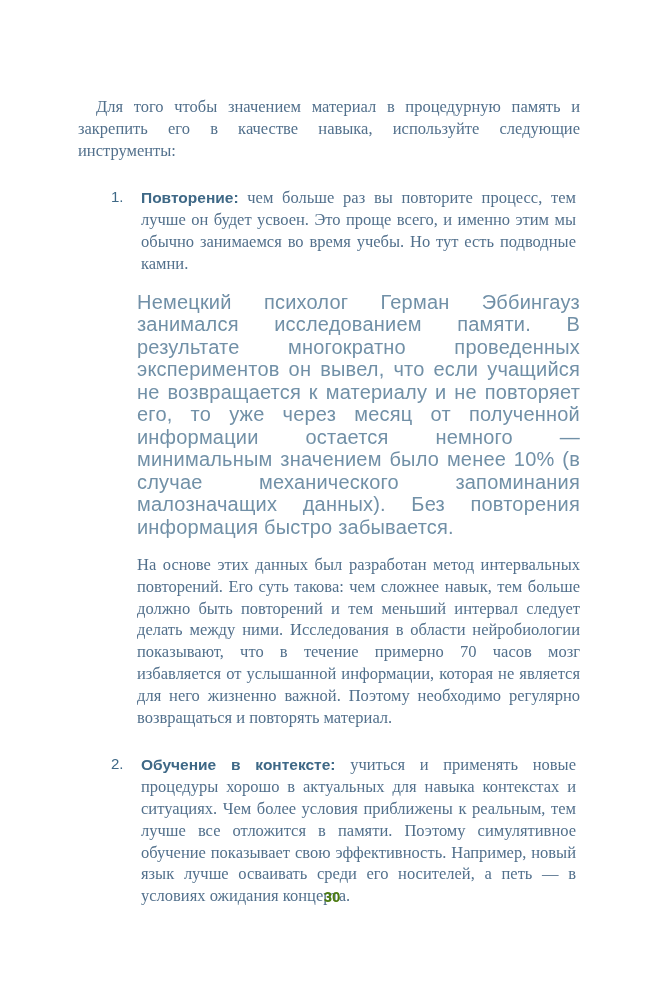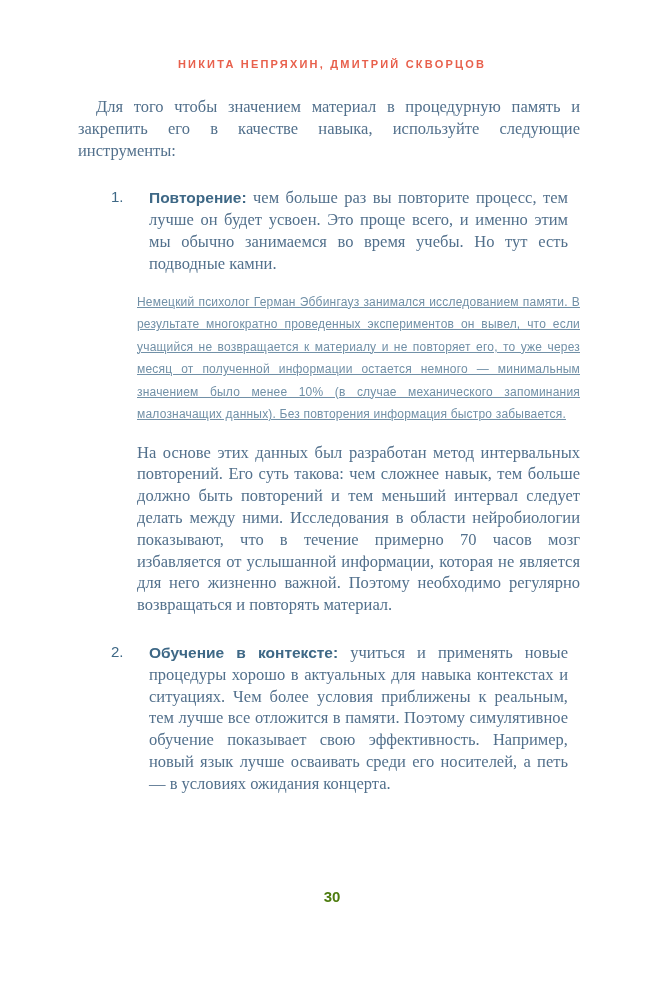--- a/index.html
+++ b/index.html
@@ -62,60 +62,58 @@
   .item-number {
     position: absolute;
     left: 33px;
     top: 1px;
     font-family: "Liberation Sans", "DejaVu Sans", sans-serif;
     font-size: 15px;
     font-weight: 400;
     color: #3e6886;
   }
   .item-lead {
-    margin: 12px;
+    margin: 4px;
   }
   .item-title {
     font-family: "Liberation Sans", "DejaVu Sans", sans-serif;
     font-weight: 700;
     font-size: 15.5px;
     color: #3e6886;
   }
   
   .inner-para {
     margin: 16px 0 0 0;
   }
   .sans {
     font-family: "Liberation Sans", "DejaVu Sans", sans-serif;
-    font-size: 12px;
+    font-size: 20px;
     line-height: 22.5px;
     letter-spacing: 0.2px;
     color: #7190a7;
     text-align: justify;
-    text-decoration: underline;
   }
   
   .page-number {
     position: absolute;
     top: 888px;
     left: 0;
     width: 100%;
     text-align: center;
     font-family: "Liberation Sans", "DejaVu Sans", sans-serif;
     font-weight: 700;
     font-size: 15px;
     color: #4d7c0f;
   }
 </style>
 </head>
 <body>
 
 <div class="page">
 
-  <div class="running-head">НИКИТА НЕПРЯХИН, ДМИТРИЙ СКВОРЦОВ</div>
 
   <div class="text-column">
 
     <p class="serif intro">Для того чтобы значением материал в процедурную память и закрепить его в качестве навыка, используйте следующие инструменты:</p>
 
     <div class="proc-list">
 
       <div class="list-item">
         <span class="item-number">1.</span>
         <p class="serif item-lead"><span class="item-title">Повторение:</span> <span>чем больше раз вы повторите процесс, тем лучше он будет усвоен. Это проще всего, и именно этим мы обычно занимаемся во время учебы. Но тут есть подводные камни.</span></p>

